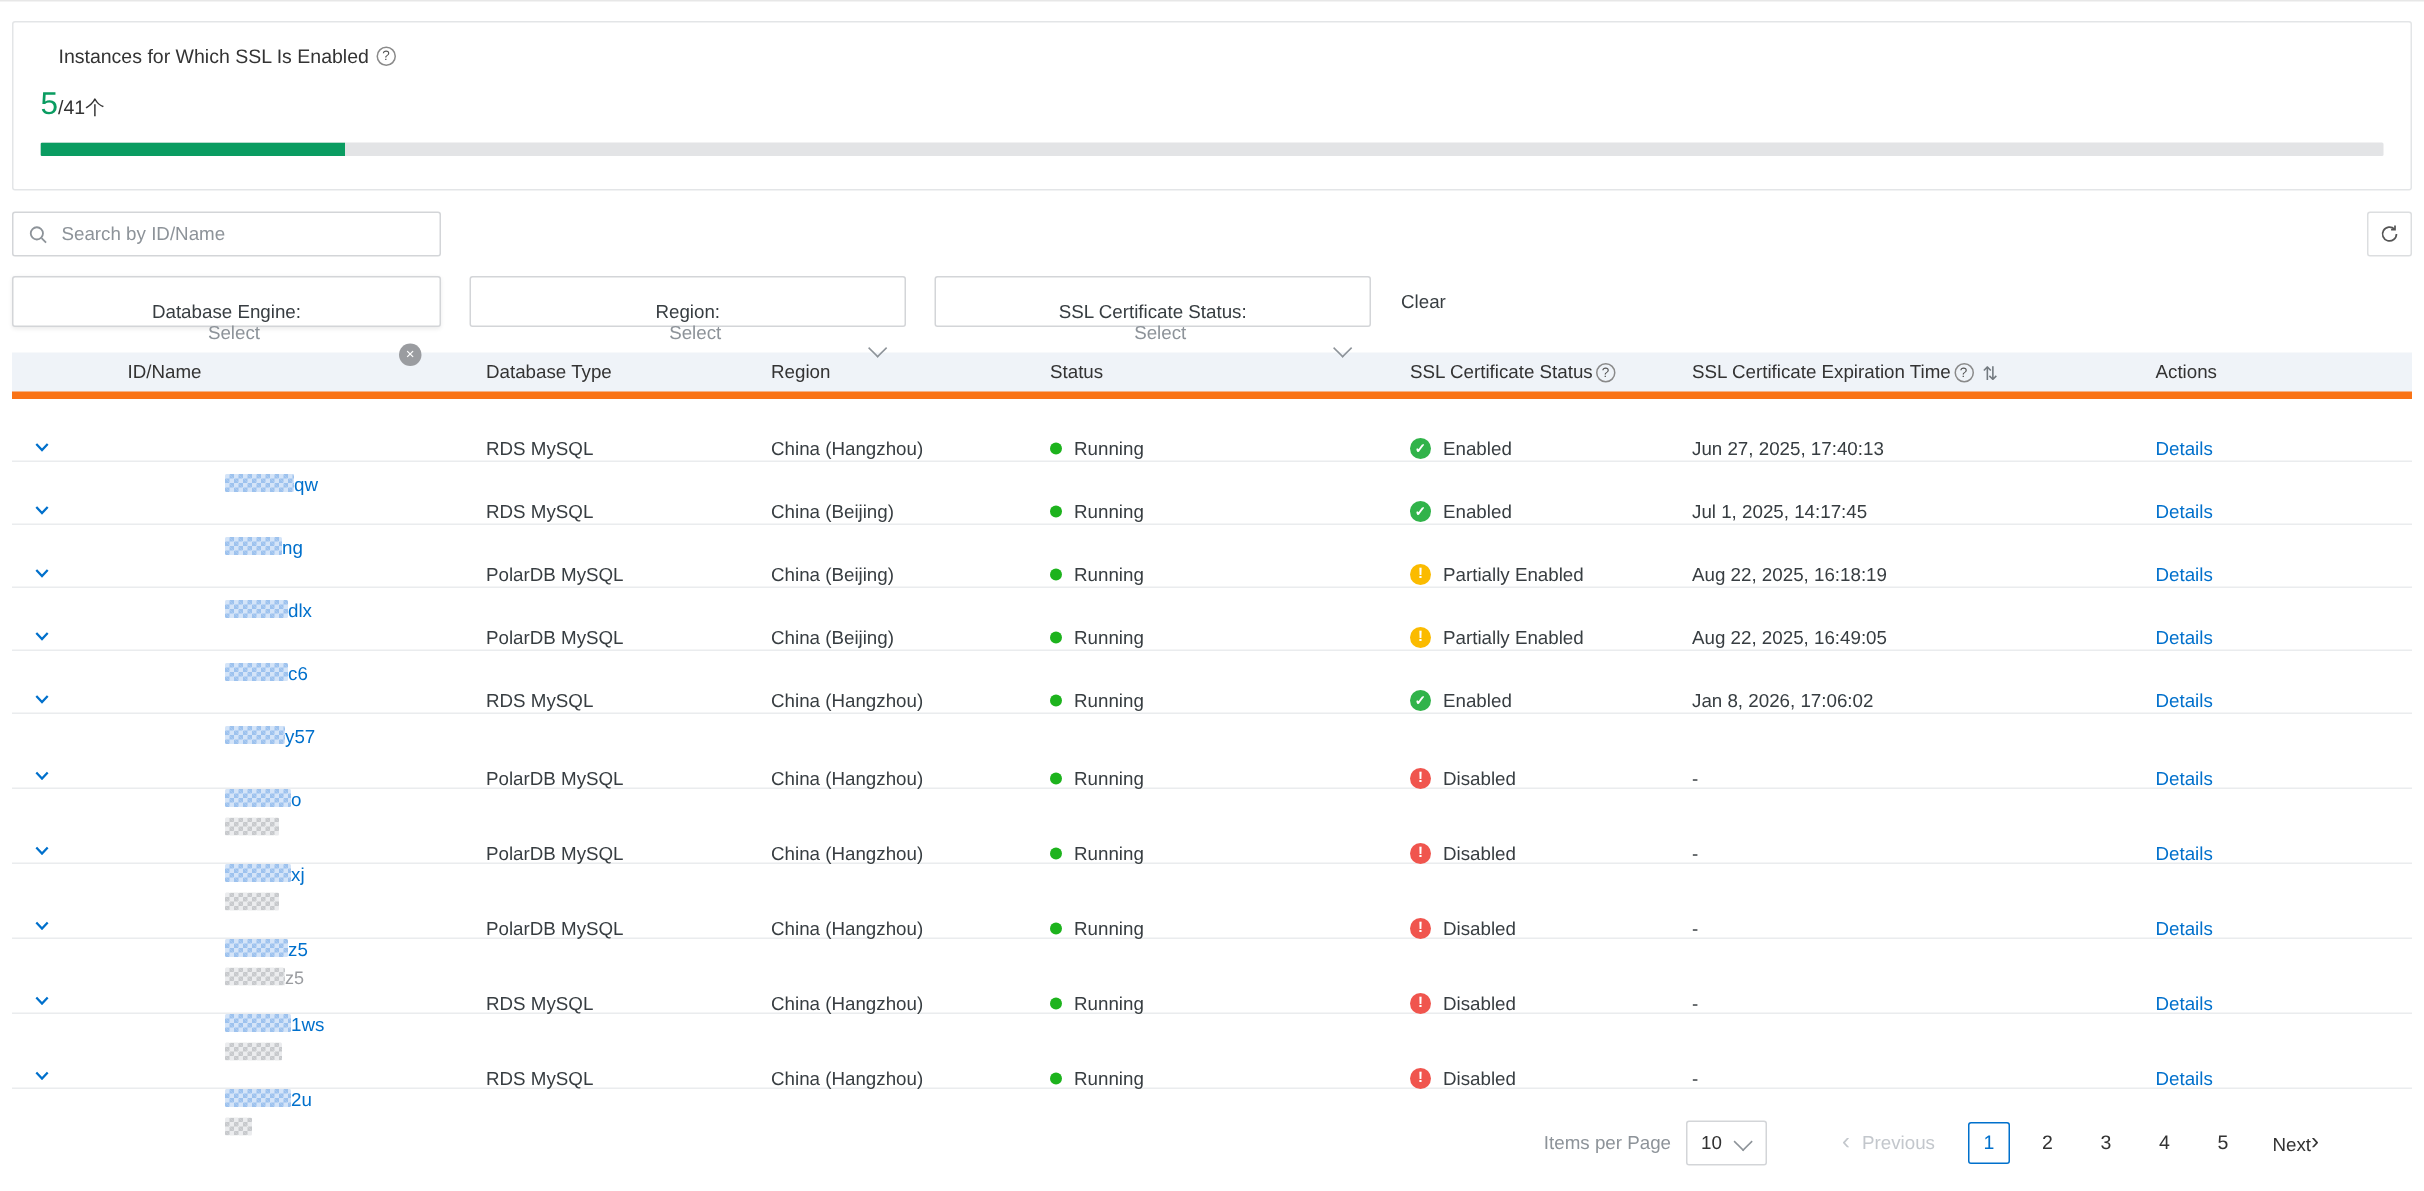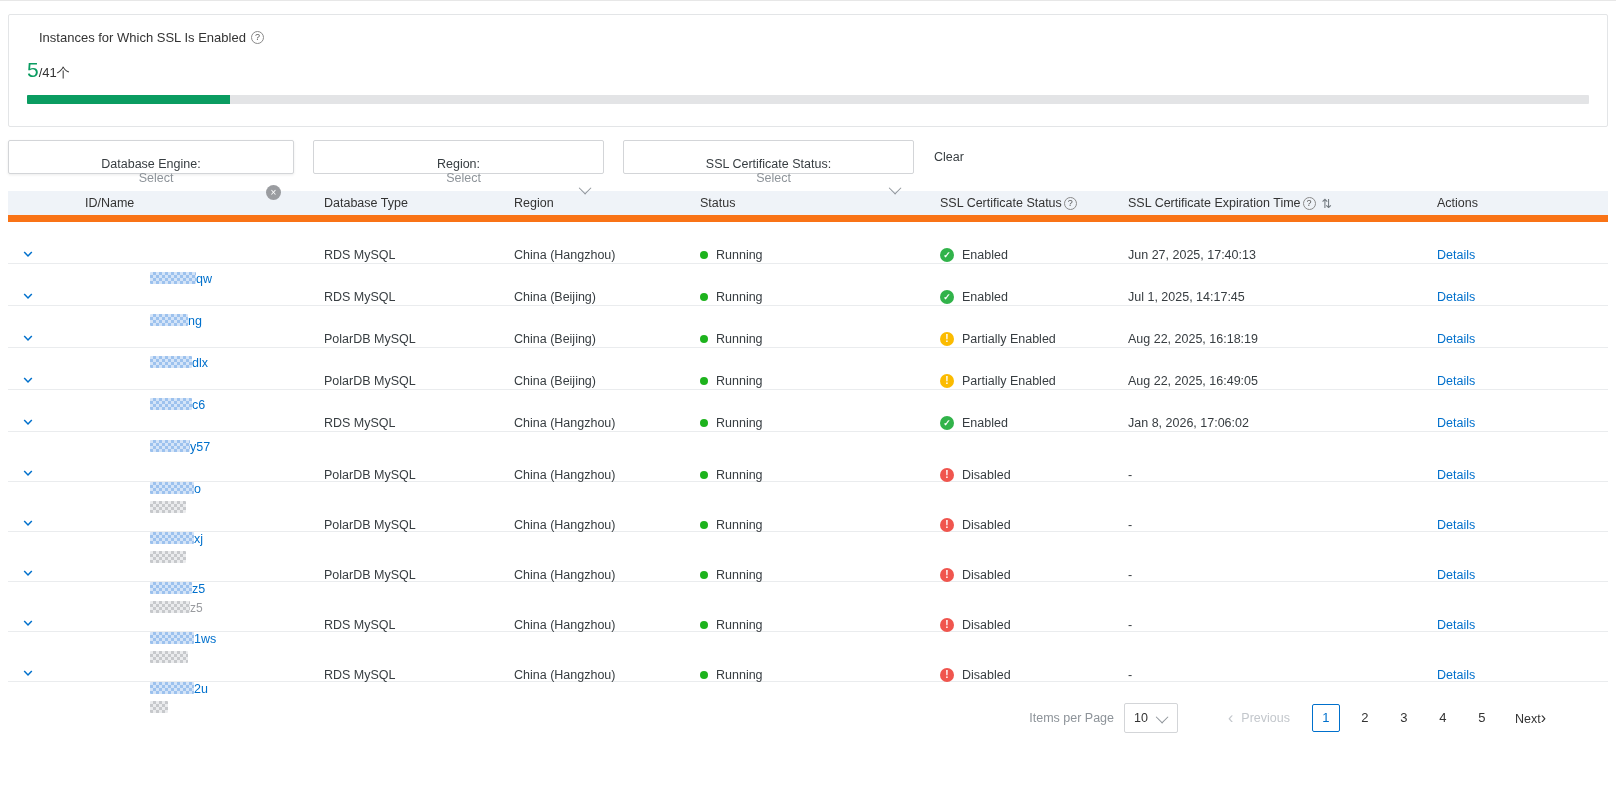--- a/index.html
+++ b/index.html
@@ -70,21 +70,21 @@
   }
   .clear-link { margin-left:20px; font-size:12.5px; color:#373d41; cursor:pointer; }
 
   
   .dtable { margin-top:17px; font-size:12.5px; }
   .thead, .trow {
     display:grid;
     grid-template-columns:56px 260px 190px 186px 240px 188px 309px 1fr;
     align-items:center;
   }
-  .thead { background:#eff3f8; height:31px; color:#333; border-bottom:7px solid #f97316; }
+  .thead { background:#eff3f8; height:31px; color:#333; border-bottom:5px solid #f97316; }
   .thead .hcell { display:flex; align-items:center; }
   .h-id { padding-left:21px; }
   .sort-icon { color:#737préf3; }
   .trow { border-bottom:1px solid #eaecee; height:42px; }
   .trow.tall { height:50px; }
   .cell-exp { padding-left:14px; }
   .expander { cursor:pointer; display:inline-flex; }
   .cell-id { padding-left:86px; line-height:1.45;margin-top:48px; }
   .mosaic-blue, .mosaic-gray { display:inline-block; height:12px; vertical-align:-1px; border-radius:1px; }
   .mosaic-blue {
@@ -149,20 +149,39 @@
     </div>
     <div class="count-row">
       <span class="count-enabled">5</span>
       <span class="count-total">/41个</span>
     </div>
     <div class="progress-track">
       <div class="progress-fill" style="width: 13%;"></div>
     </div>
   </div>
 
+  <div class="toolbar-row1">
+    <div class="search-box">
+      <span style="display:inline-flex;">
+        <svg width="13" height="13" viewBox="0 0 14 14">
+            <circle cx="6" cy="6" r="4.4" fill="none" stroke="#8d9399" stroke-width="1.3"></circle>
+            <line x1="9.4" y1="9.4" x2="12.6" y2="12.6" stroke="#8d9399" stroke-width="1.3"></line>
+          </svg>
+      </span>
+      <input type="text" placeholder="Search by ID/Name" style="">
+    </div>
+    <button class="refresh-btn">
+      <span style="display:inline-flex;">
+        <svg width="14" height="14" viewBox="0 0 16 16">
+            <path d="M13.3 8a5.3 5.3 0 1 1-1.5-3.7" fill="none" stroke="#555" stroke-width="1.3"></path>
+            <path d="M12.2 1.6v3h-3" fill="none" stroke="#555" stroke-width="1.3"></path>
+          </svg>
+      </span>
+    </button>
+  </div>
 
   <div class="toolbar-row2">
     <div class="filter-chip chip-engine">
       <span class="f-label">Database Engine:</span>
       <span class="f-value">Select</span>
       <span class="clear-circle">×</span>
     </div>
     <div class="filter-chip chip-region">
       <span class="f-label">Region:</span>
       <span class="f-value">Select</span>

